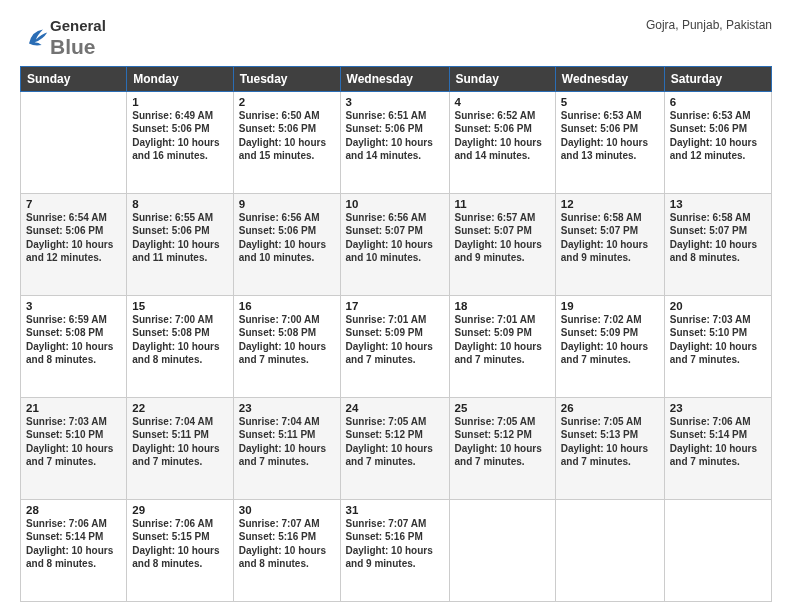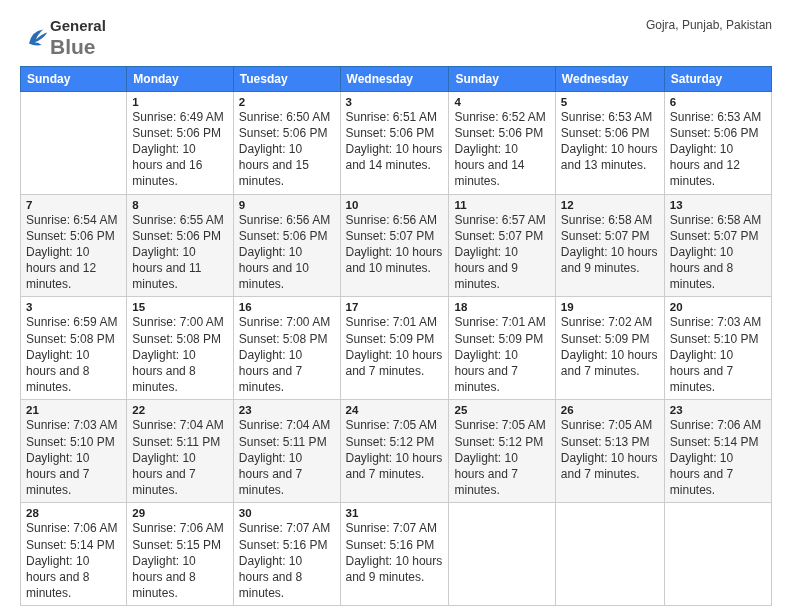--- a/index.html
+++ b/index.html
@@ -61,21 +61,21 @@
       font-size: 12px;
       color: #444;
     }
     .calendar {
       flex: 1;
       border-collapse: collapse;
       width: 100%;
       font-size: 10.5px;
     }
     .calendar th {
-      background: #3b82f6;
+      background: #404040;
       color: #fff;
       text-align: left;
       padding: 5px 6px;
       font-size: 12px;
       font-weight: bold;
       border: 1px solid #2a6db5;
     }
     .calendar td {
       vertical-align: top;
       border: 1px solid #ccc;
@@ -88,22 +88,23 @@
     }
     .day-num {
       font-weight: bold;
       font-size: 11.5px;
       color: #222;
       display: block;
       margin-bottom: 1px;
     }
     .day-info {
       color: #333;
-      font-size: 12px;
+      font-size: 10px;
       line-height: 1.35;
+      font-weight: bold;
     }
     .empty-cell {
       background: #fff !important;
       border: 1px solid #ccc;
     }
     .row-even td { background: #f5f5f5; }
     .row-odd td { background: #fff; }
   </style>
 </head>
 <body>

